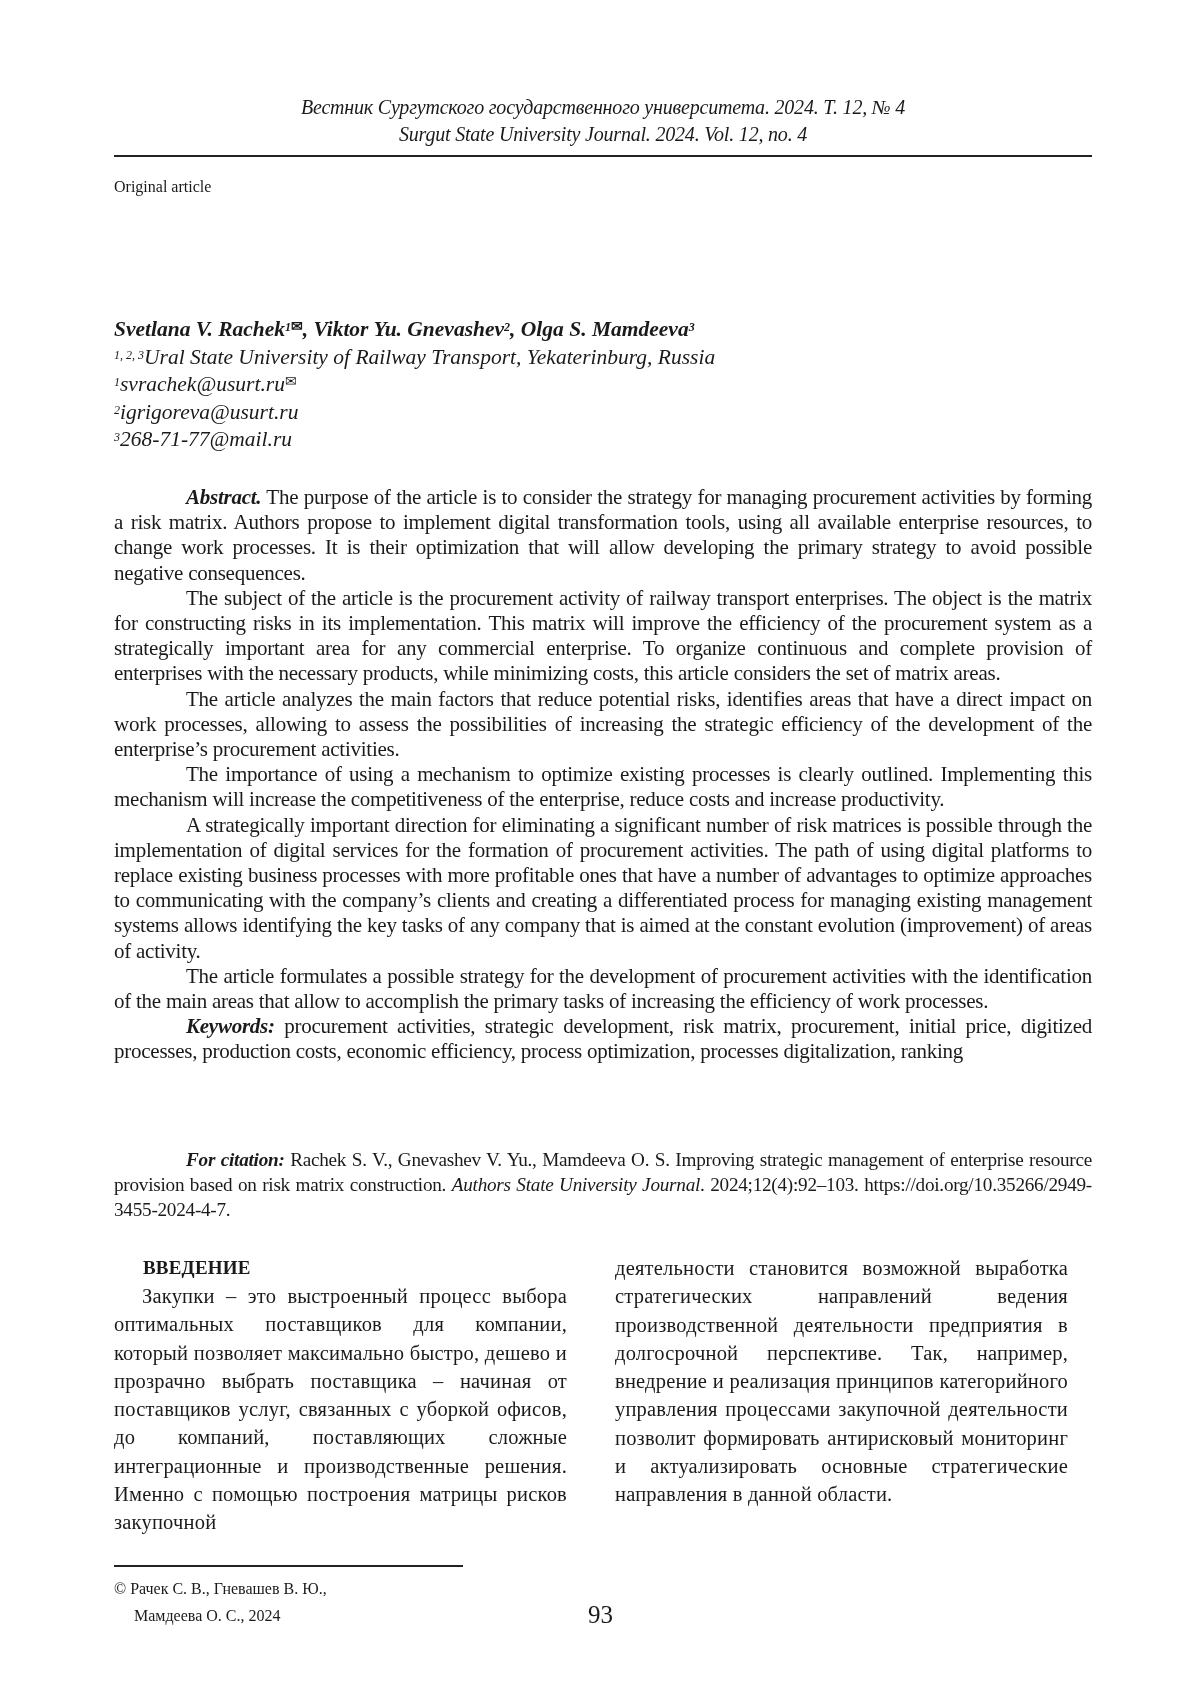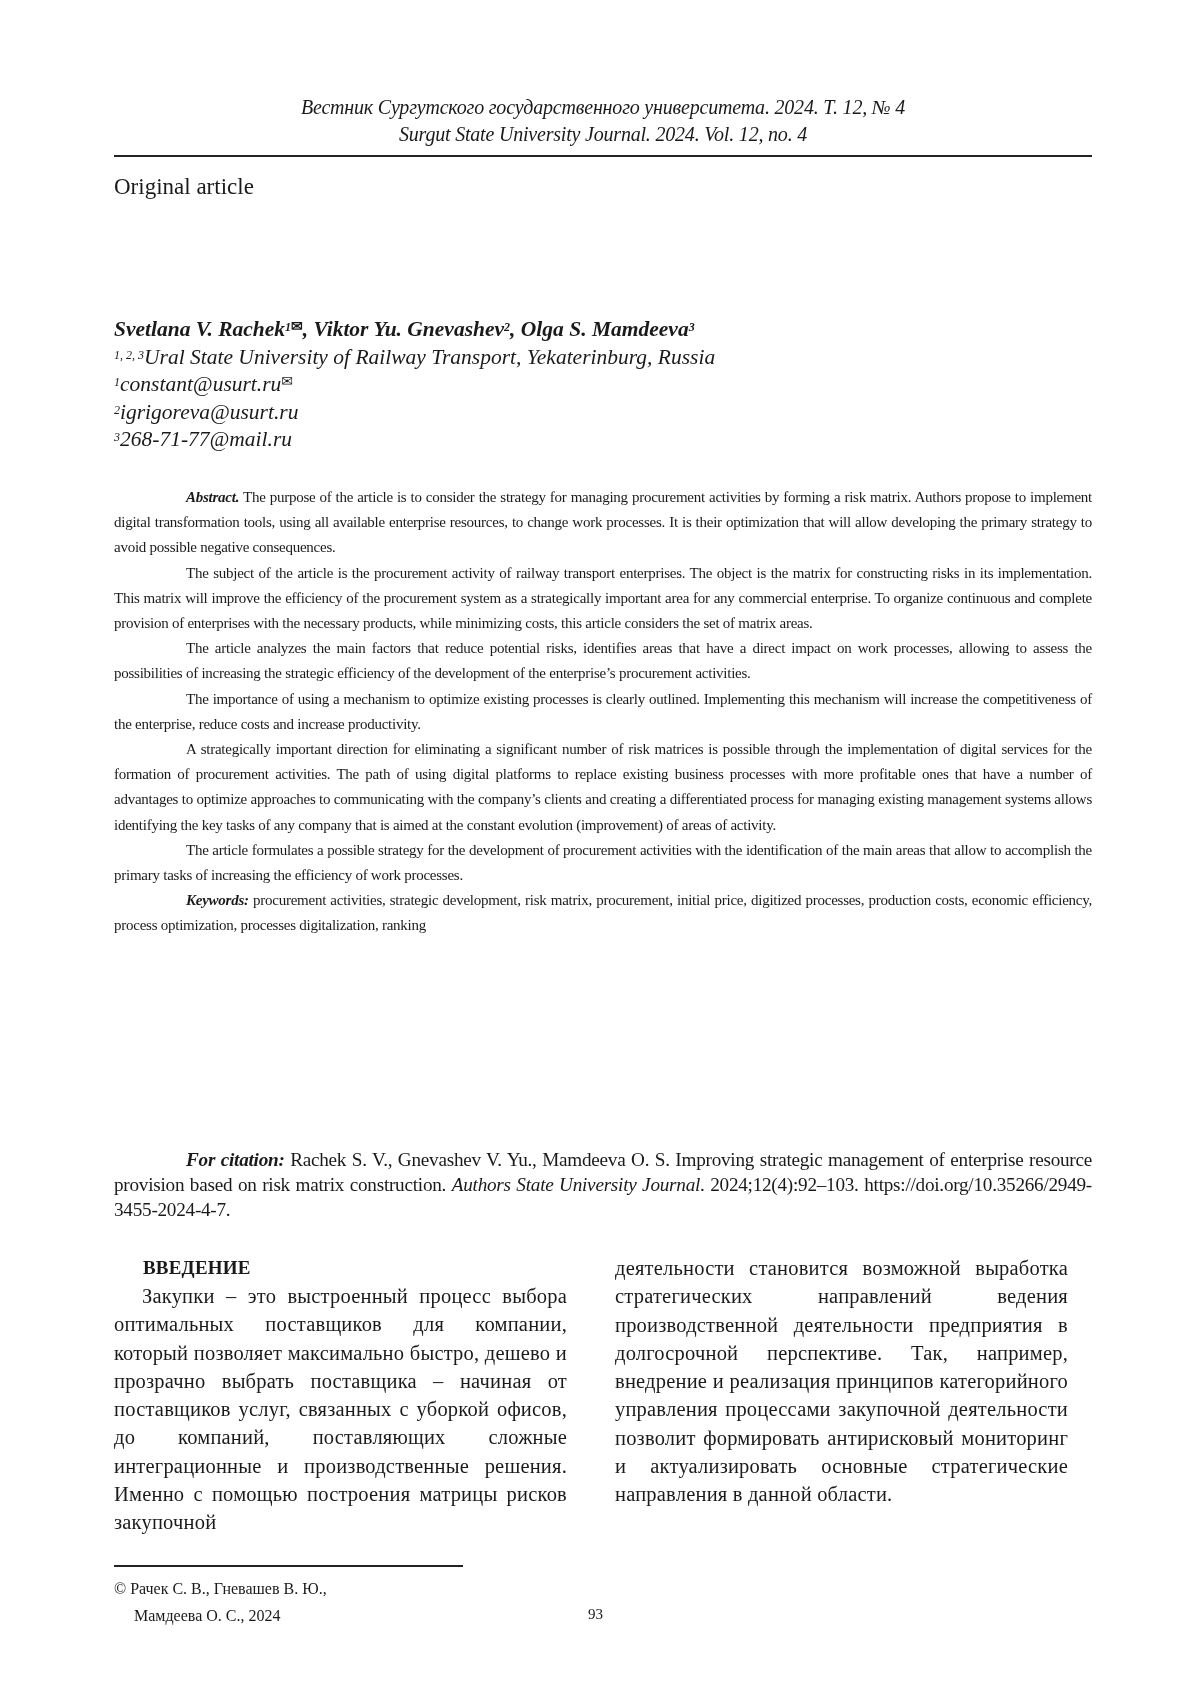--- a/index.html
+++ b/index.html
@@ -4,31 +4,31 @@
 <style>
   html, body { margin: 0; padding: 0; background: #ffffff; }
   body { width: 1200px; height: 1697px; position: relative; overflow: hidden; color: #1a1a1a;
          font-family: "Liberation Serif", "DejaVu Serif", serif; }
   .page { position: absolute; left: 0; top: 0; width: 1088px; height: 1697px; }
 
   .running-head { position: absolute; left: 114px; width: 978px; top: 94px; text-align: center;
                   font-style: italic; font-size: 20px; line-height: 27px; letter-spacing: -0.2px; }
   .head-rule { position: absolute; left: 114px; width: 978px; top: 155px; height: 0; border-top: 2.5px solid #222; }
 
-  .article-type { position: absolute; left: 114px; top: 172px; font-size: 23px; line-height: 30px; }
+  .article-type { position: absolute; left: 114px; top: 172px; font-size: 16px; line-height: 30px; }
 
   .title { position: absolute; left: 114px; width: 978px; top: 225px; text-align: center;
            font-weight: bold; font-size: 25px; line-height: 32px; letter-spacing: -0.3px; }
 
   .authors-block { position: absolute; left: 114px; top: 316px; font-style: italic; font-size: 21.5px; line-height: 27.5px; }
   .authors { font-weight: bold; }
   sup { font-size: 12px; vertical-align: top; position: relative; top: -2px; }
   .mail { font-size: 14px; font-style: normal; vertical-align: top; position: relative; top: -3px; }
 
-  .abstract { position: absolute; left: 114px; width: 978px; top: 485px; font-size: 15px; line-height: 25.2px;
+  .abstract { position: absolute; left: 114px; width: 978px; top: 485px; font-size: 21px; line-height: 25.2px;
               text-align: justify; letter-spacing: -0.25px; }
   .abstract p { margin: 0; text-indent: 72px; }
   .abstract .lbl { font-weight: bold; font-style: italic; }
 
   .citation { position: absolute; left: 114px; width: 978px; top: 1147px; font-size: 19.2px; line-height: 25.2px;
               text-align: justify; letter-spacing: -0.25px; }
   .citation p { margin: 0; text-indent: 72px; }
   .citation .lbl { font-weight: bold; font-style: italic; }
   .citation .journal { font-style: italic; }
 
@@ -36,21 +36,21 @@
          letter-spacing: 0.2px; }
   .col-left { left: 114px; }
   .col-right { left: 615px; }
   .col p { margin: 0; }
   .col .indent { text-indent: 28px; }
   .section-heading { font-weight: bold; font-size: 19px; margin-left: 29px !important; line-height: 28px; }
 
   .foot-rule { position: absolute; left: 114px; top: 1565px; width: 349px; height: 0; border-top: 2.5px solid #222; }
   .copyright { position: absolute; left: 114px; top: 1575px; font-size: 16px; line-height: 27px; }
   .copyright .l2 { padding-left: 20px; display: block; }
-  .page-number { position: absolute; left: 588px; top: 1601px; font-size: 15px; line-height: 27px; }
+  .page-number { position: absolute; left: 588px; top: 1601px; font-size: 25px; line-height: 27px; }
 </style>
 </head>
 <body>
 
 <div class="page">
 
   <div class="running-head">
     <div>Вестник Сургутского государственного университета. 2024. Т. 12, № 4</div>
     <div>Surgut State University Journal. 2024. Vol. 12, no. 4</div>
   </div>
@@ -60,21 +60,21 @@
 
 
   <div class="authors-block">
     <div class="authors">
       <span>Svetlana V. Rachek</span><sup>1</sup><span class="mail">✉</span><span>, </span><span>Viktor Yu. Gnevashev</span><sup>2</sup><span>, </span><span>Olga S. Mamdeeva</span><sup>3</sup>
     </div>
     <div>
       <sup>1, 2, 3</sup><span>Ural State University of Railway Transport, Yekaterinburg, Russia</span>
     </div>
     <div>
-      <sup>1</sup><span>constant@usurt.ru</span><span class="mail">✉</span>
+      <sup>1</sup><span>svrachek@usurt.ru</span><span class="mail">✉</span>
     </div>
     <div>
       <sup>2</sup><span>igrigoreva@usurt.ru</span>
     </div>
     <div>
       <sup>3</sup><span>268-71-77@mail.ru</span>
     </div>
   </div>
 
   <div class="abstract">

